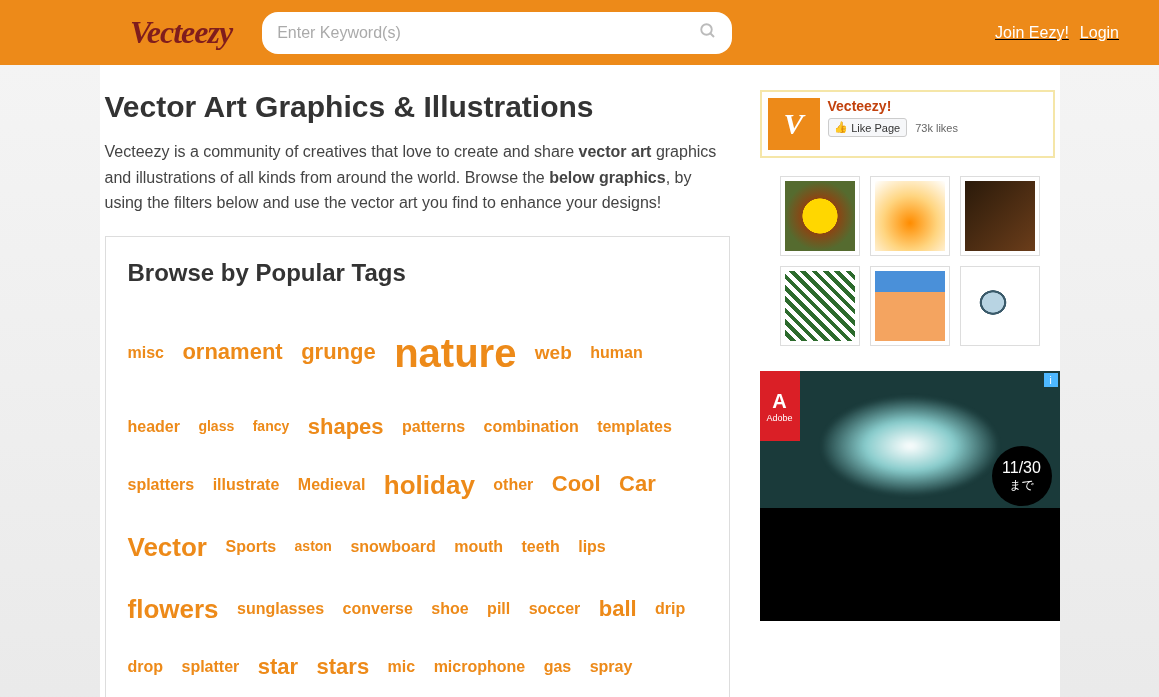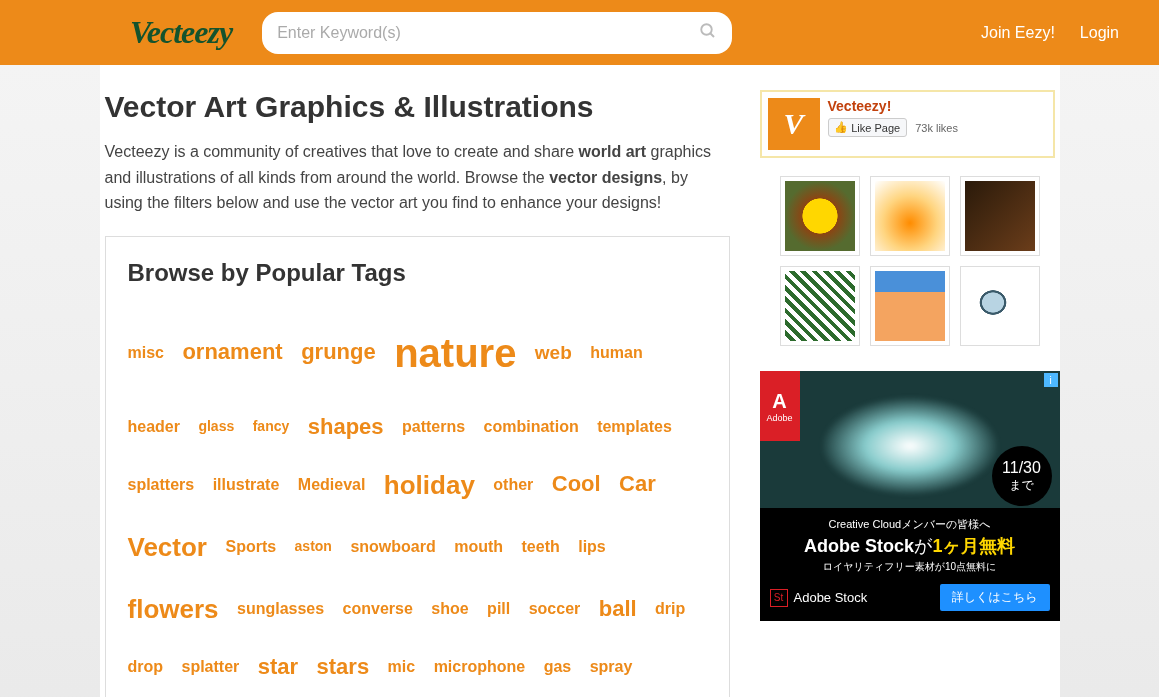--- a/index.html
+++ b/index.html
@@ -1,23 +1,23 @@
 <!DOCTYPE html>
 <html><head>
 <meta charset="utf-8">
 <style>
 * { margin: 0; padding: 0; box-sizing: border-box; }
 body { font-family: Arial, Helvetica, sans-serif; background: linear-gradient(to bottom, #f5f5f5, #e8e8e8); }
 .header { background: #ed8a19; height: 65px; display: flex; align-items: center; padding: 0 40px 0 130px; }
-.logo { color: #14532d; font-size: 32px; font-weight: bold; font-style: italic; letter-spacing: -1px; margin-right: 30px; font-family: Georgia, serif; text-align: center; }
+.logo { color: #7f1d1d; font-size: 32px; font-weight: bold; font-style: italic; letter-spacing: -1px; margin-right: 30px; font-family: Georgia, serif; text-align: center; }
 .search-wrap { background: #fff; border-radius: 16px; width: 470px; height: 42px; display: flex; align-items: center; padding: 0 15px; }
 .search-input { border: none; outline: none; flex: 1; font-size: 16px; color: #333; }
 .search-input::placeholder { color: #aaa; }
 .search-icon { color: #bbb; }
-.header-right { margin-left: auto; display: flex; gap: 25px; }
+.header-right { margin-left: auto; display: flex; gap: 11px; text-decoration: underline; }
 .header-link { color: #fff; font-size: 16px; text-decoration: none; cursor: pointer; }
 .container { max-width: 960px; margin: 0 auto; background: #fff; padding: 25px 0 40px; display: flex; gap: 30px; }
 .main { flex: 1; padding-left: 5px; }
 .sidebar { width: 300px; padding-right: 5px; }
 .page-title { font-size: 30px; color: #333; font-weight: bold; margin-bottom: 15px; }
 .intro { color: #444; font-size: 16px; line-height: 1.6; margin-bottom: 20px; }
 .intro .bold { font-weight: bold; }
 .tags-box { border: 1px solid #ddd; padding: 22px; }
 .tags-title { font-size: 24px; font-weight: bold; color: #333; margin-bottom: 18px; }
 .tags-wrap { line-height: 2.4; }
@@ -80,21 +80,21 @@
   <div class="header-right">
     <a class="header-link">Join Eezy!</a>
     <a class="header-link">Login</a>
   </div>
 </div>
 
 <div class="container">
   <div class="main">
     <h1 class="page-title">Vector Art Graphics &amp; Illustrations</h1>
     <p class="intro">
-      <span>Vecteezy is a community of creatives that love to create and share </span><span class="bold">world art</span><span> graphics and illustrations of all kinds from around the world. Browse the </span><span class="bold">vector designs</span><span>, by using the filters below and use the vector art you find to enhance your designs!</span>
+      <span>Vecteezy is a community of creatives that love to create and share </span><span class="bold">vector art</span><span> graphics and illustrations of all kinds from around the world. Browse the </span><span class="bold">below graphics</span><span>, by using the filters below and use the vector art you find to enhance your designs!</span>
     </p>
     <div class="tags-box">
       <h2 class="tags-title">Browse by Popular Tags</h2>
       <div class="tags-wrap" id="tags-wrap"><a class="tag sz-s">misc</a> <a class="tag sz-l">ornament</a> <a class="tag sz-l">grunge</a> <a class="tag sz-xxl">nature</a> <a class="tag sz-m">web</a> <a class="tag sz-s">human</a> <a class="tag sz-s">header</a> <a class="tag sz-xs">glass</a> <a class="tag sz-xs">fancy</a> <a class="tag sz-l">shapes</a> <a class="tag sz-s">patterns</a> <a class="tag sz-s">combination</a> <a class="tag sz-s">templates</a> <a class="tag sz-s">splatters</a> <a class="tag sz-s">illustrate</a> <a class="tag sz-s">Medieval</a> <a class="tag sz-xl">holiday</a> <a class="tag sz-s">other</a> <a class="tag sz-l">Cool</a> <a class="tag sz-l">Car</a> <a class="tag sz-xl">Vector</a> <a class="tag sz-s">Sports</a> <a class="tag sz-xs">aston</a> <a class="tag sz-s">snowboard</a> <a class="tag sz-s">mouth</a> <a class="tag sz-s">teeth</a> <a class="tag sz-s">lips</a> <a class="tag sz-xl">flowers</a> <a class="tag sz-s">sunglasses</a> <a class="tag sz-s">converse</a> <a class="tag sz-s">shoe</a> <a class="tag sz-s">pill</a> <a class="tag sz-s">soccer</a> <a class="tag sz-l">ball</a> <a class="tag sz-s">drip</a> <a class="tag sz-s">drop</a> <a class="tag sz-s">splatter</a> <a class="tag sz-l">star</a> <a class="tag sz-l">stars</a> <a class="tag sz-s">mic</a> <a class="tag sz-s">microphone</a> <a class="tag sz-s">gas</a> <a class="tag sz-s">spray</a>  <a class="tag sz-xl">cartoon</a> <a class="tag sz-xl">Pattern</a>     </div>
     </div>
 
   </div>
 
   <div class="sidebar">
     <div class="fb-box">
@@ -136,27 +136,15 @@
       <div class="ad-i">i</div>
       <div class="ad-adobe-tab">
           <span class="a">A</span>
           <span>Adobe</span>
         </div>
       <div class="ad-flower"></div>
       <div class="ad-circle">
           <span class="big">11/30</span>
           <span>まで</span>
         </div>
-      <div class="ad-text">
-        <div class="ad-t1">Creative Cloudメンバーの皆様へ</div>
-        <div class="ad-t2"><span>Adobe Stock</span><span style="font-weight:normal">が</span><span class="yellow">1ヶ月無料</span></div>
-        <div class="ad-t3">ロイヤリティフリー素材が10点無料に</div>
-        <div class="ad-bottom">
-          <div class="ad-stock">
-              <span class="ad-st-icon">St</span>
-              <span>Adobe Stock</span>
-            </div>
-          <div class="ad-btn">詳しくはこちら</div>
-        </div>
-      </div>
     </div>
   </div>
 </div>
 
 </body></html>

